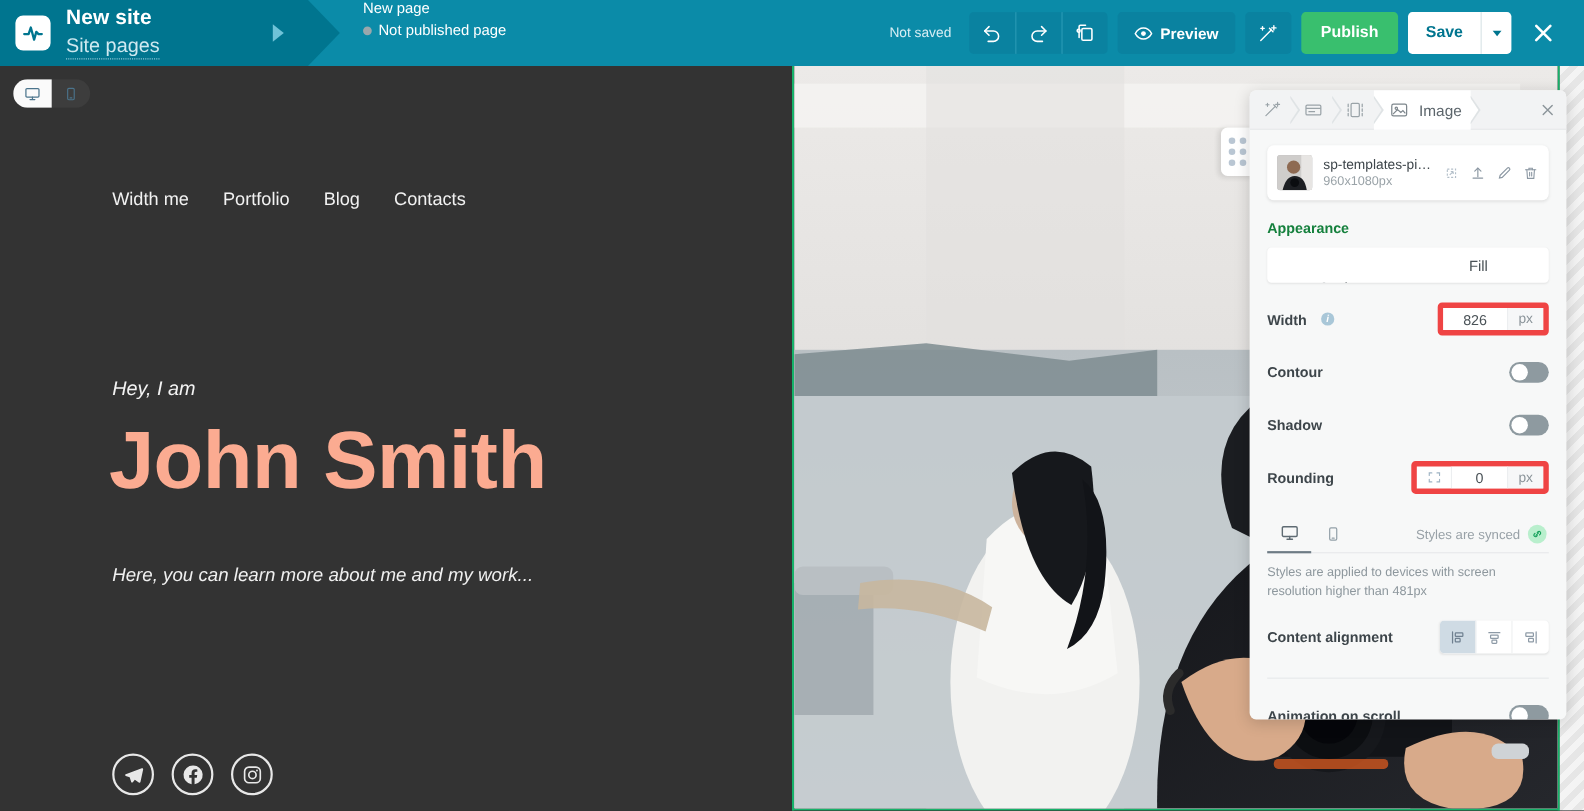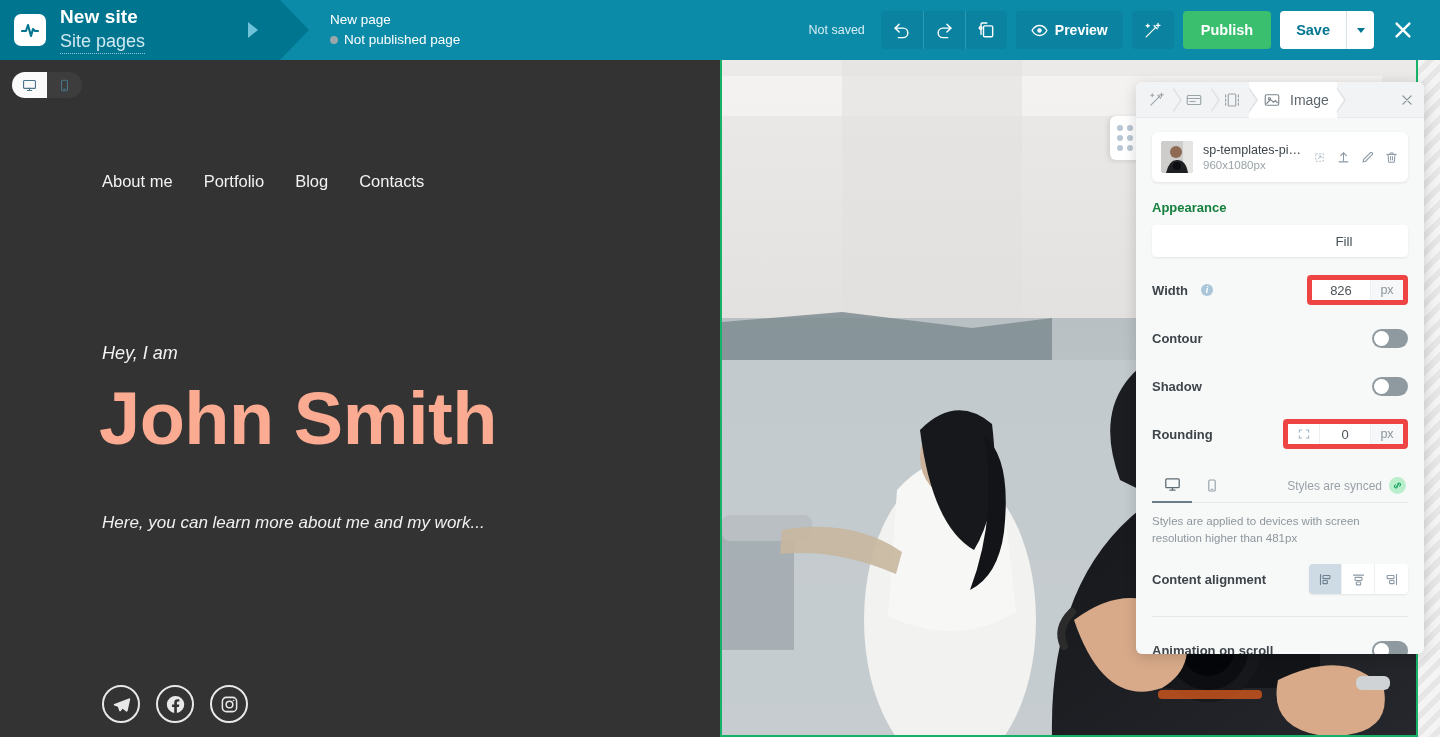--- a/index.html
+++ b/index.html
@@ -8,21 +8,21 @@
     overflow: hidden;
     font-family: "Liberation Sans", sans-serif;
     background: #333333;
   }
   .app { position: relative; width: 1440px; height: 737px; overflow: hidden; }
 
   
   .topbar {
     position: absolute; top: 0; left: 0; width: 1440px; height: 60px;
     background: #0b8ba8;
-    display: flex; align-items: center;
+    display: flex; 
     z-index: 40;
   }
   .tb-left {
     position: relative; height: 60px; width: 280px;
     background: #00758f;
     display: flex; align-items: center; padding-left: 14px;
   }
   .tb-left::after {
     content: ""; position: absolute; right: -29px; top: 0;
     width: 0; height: 0;
@@ -310,21 +310,21 @@
         </div>
         <div class="dev-opt">
           <svg width="13" height="15" viewBox="0 0 24 24" fill="none" stroke="#4b748c" stroke-width="1.9" stroke-linecap="round">
             <rect x="6.5" y="2.5" width="11" height="19" rx="2"></rect>
               <path d="M10.5 18.5 H13.5"></path>
           </svg>
         </div>
       </div>
 
       <nav class="nav">
-        <a>About me</a>
+        <a>Width me</a>
         <a>Portfolio</a>
         <a>Blog</a>
         <a>Contacts</a>
       </nav>
 
       <div class="hey">Hey, I am</div>
       <div class="name">John Smith</div>
       <div class="tagline">Here, you can learn more about me and my work...</div>
 
       <div class="socials">

